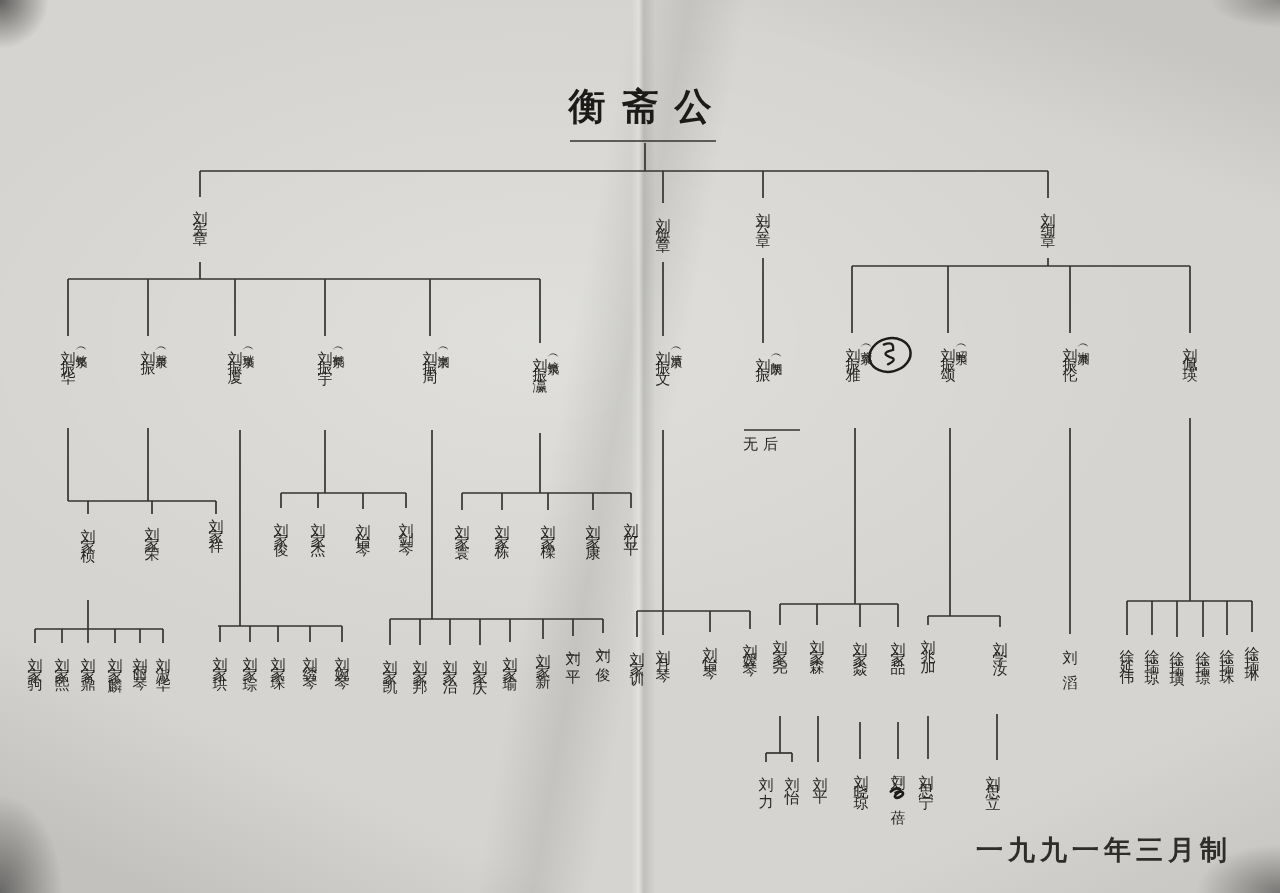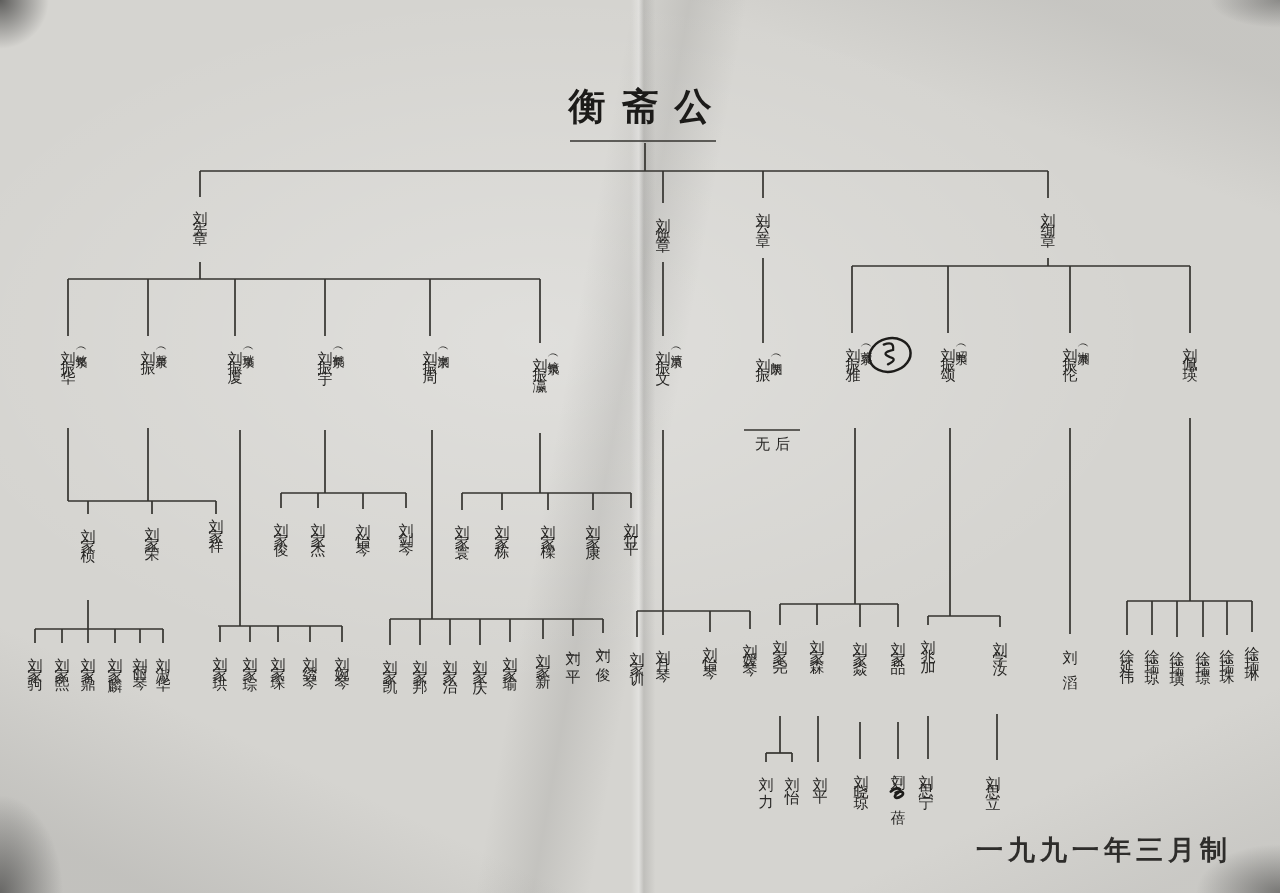--- a/index.html
+++ b/index.html
@@ -22,21 +22,21 @@
   .title{position:absolute;left:648px;top:82px;transform:translateX(-50%);
          font-size:37px;font-weight:bold;letter-spacing:16px;color:#1c1b19;white-space:nowrap;}
   .footer{position:absolute;left:976px;top:832px;font-size:27px;font-weight:bold;
           letter-spacing:5px;color:#2e2d2b;white-space:nowrap;}
   svg.lines{position:absolute;left:0;top:0;}
   svg.lines line{stroke:#34332f;stroke-width:1.7;}
   .node{position:absolute;writing-mode:vertical-lr;color:#272624;font-size:15px;
         letter-spacing:10px;line-height:1.06;margin-left:-9px;white-space:nowrap;}
   .node .nm{display:block;}
   .node .pr{display:block;font-size:12px;letter-spacing:2px;padding-top:5px;line-height:1.05;}
-  .node.horiz{writing-mode:horizontal-tb;margin-left:12px;transform:translateX(-50%);
+  .node.horiz{writing-mode:horizontal-tb;margin-left:0;transform:translateX(-50%);
               letter-spacing:5px;font-size:15px;}
   .ann{position:absolute;}
   .ann ellipse,.ann path{stroke:#1d1c1a;fill:none;stroke-linecap:round;}
 </style>
 </head>
 <body>
 
 <div class="paper"></div>
 
 <svg class="lines" width="1280" height="893">

